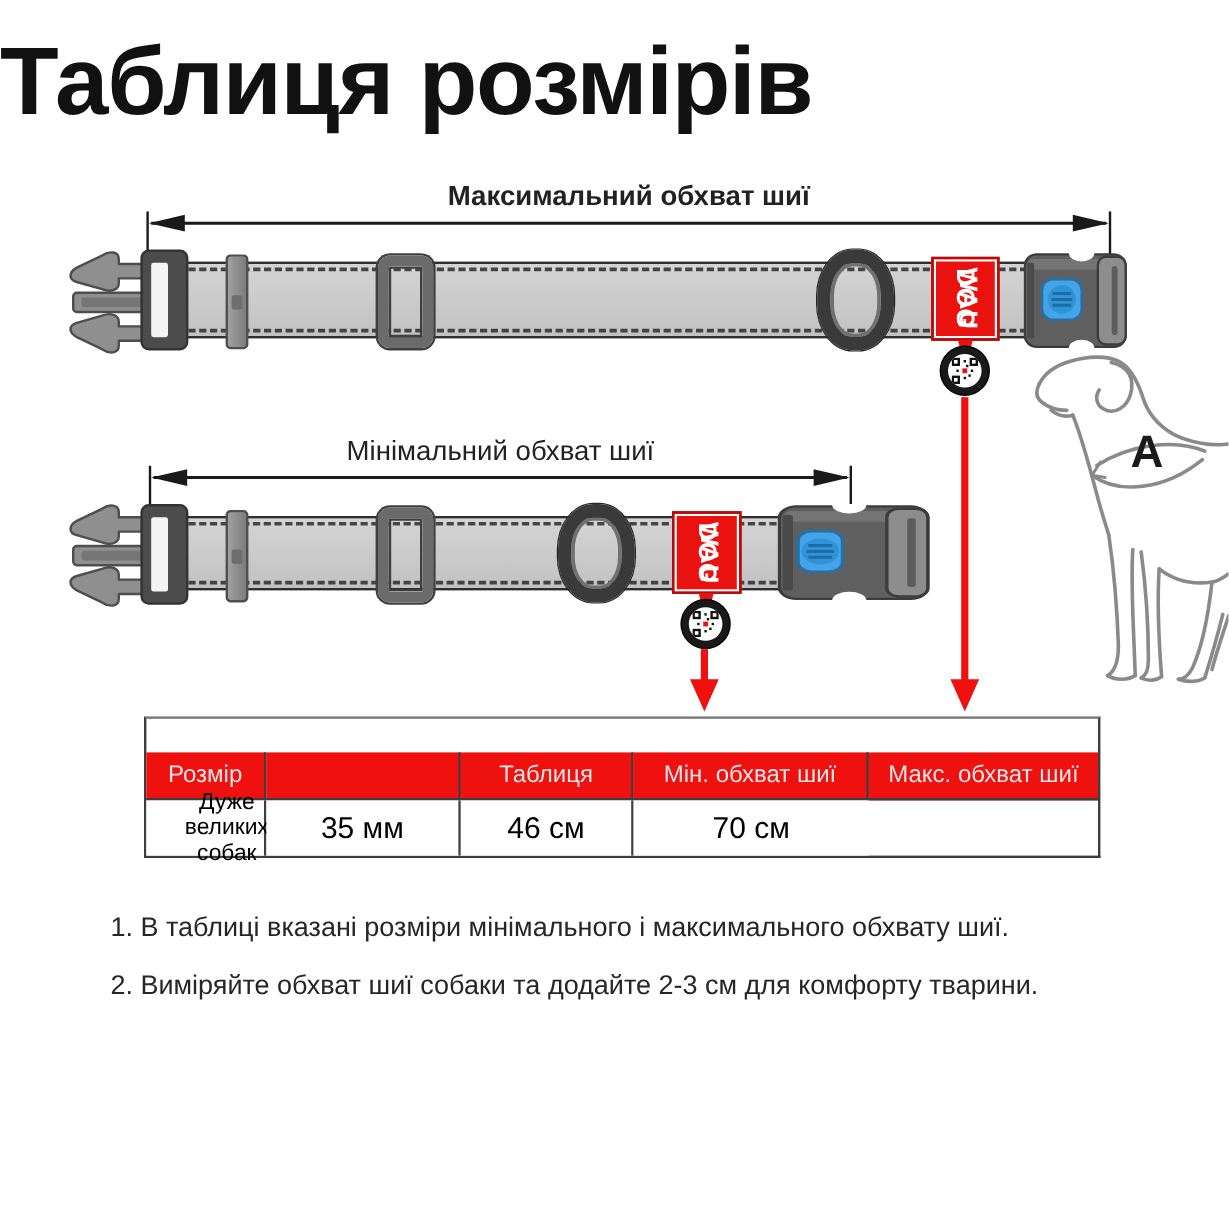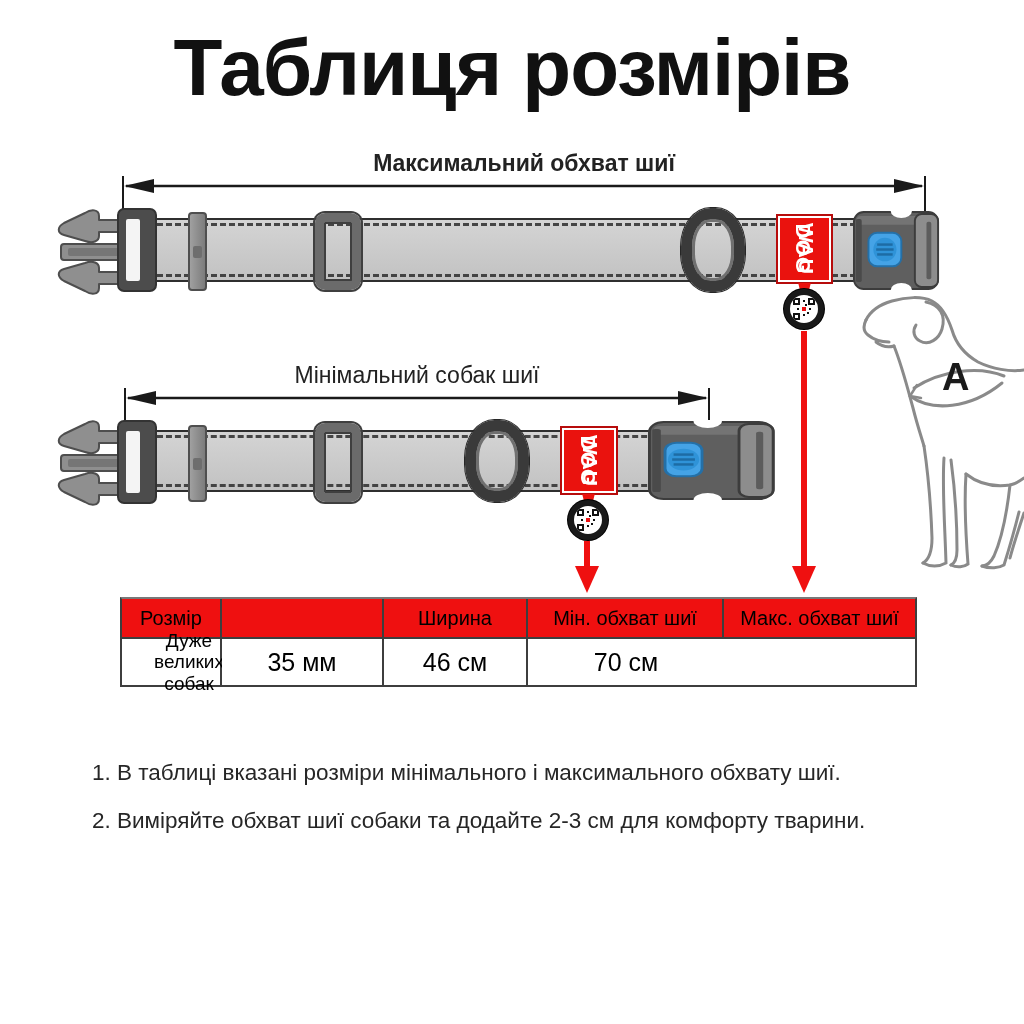--- a/index.html
+++ b/index.html
@@ -13,21 +13,21 @@
     --blue:#45a3e6;
     --ink:#111111;
     --note_ink:#262626;
     --dogline:#8a8a8a;
     --tableline:#3e3e3e;
   }
   html,body{margin:0;padding:0;background:#fff;}
   #canvas{position:relative;width:1024px;height:1024px;background:#fff;overflow:hidden;
           font-family:"Liberation Sans",sans-serif;}
   .abs{position:absolute;}
-  .title{left:0;top:22px;width:1024px;text-align:center;font-size:80px;font-weight:800;
+  .title{left:0;top:22px;width:1024px;font-size:80px;font-weight:800;
          letter-spacing:-1px;color:var(--ink);}
   
   .measure-label{width:100%;text-align:center;font-size:23px;color:#222;top:0;left:0;}
   .measure svg{position:absolute;left:0;top:26px;}
   .mline{stroke:#1a1a1a;stroke-width:2.5;}
   .mtick{stroke:#1a1a1a;stroke-width:2;}
   .mhead{fill:#1a1a1a;}
   
   .strap{background:linear-gradient(#d4d4d4,#c2c2c2);border:2px solid var(--strap_edge);box-sizing:border-box;}
   .stitch{position:absolute;left:5px;right:5px;height:0;border-top:3px dashed #2d2d2d;opacity:.85;}
@@ -53,21 +53,21 @@
   .rline{width:6px;background:var(--red);}
   .rhead{width:0;height:0;border-left:12px solid transparent;border-right:12px solid transparent;
          border-top:27px solid var(--red);}
   
   .sizetable{left:120px;top:597px;width:793px;border-top:2px solid #787878;border-left:2px solid var(--tableline);
              border-right:2px solid var(--tableline);border-bottom:2px solid var(--tableline);box-sizing:content-box;}
   .trow{display:grid;grid-template-columns:100px 162px 144px 196px 191px;}
   .tcell{border-right:2px solid var(--tableline);box-sizing:border-box;display:flex;align-items:center;
          justify-content:center;text-align:center;}
   .tcell:last-child{border-right:none;}
-  .thead .tcell{background:var(--red);color:#000000;font-size:20px;height:40px;border-bottom:2px solid var(--tableline);}
+  .thead .tcell{background:var(--red);color:#e5e5e5;font-size:20px;height:40px;border-bottom:2px solid var(--tableline);margin-top:28px;}
   .tbody .tcell{background:#fff;color:#000;font-size:25px;height:46px;}
   .tbody .tcell.small{font-size:19px;line-height:1.12;padding-left:36px;}
   
   .note{left:92px;width:900px;font-size:22.5px;color:var(--note_ink);margin-top:30px;}
   .neck-a{font-size:38px;font-weight:bold;color:#1a1a1a;}
 </style>
 </head>
 <body>
 
 <div id="canvas">
@@ -79,21 +79,21 @@
     <svg width="812" height="40" viewBox="0 0 812 40">
       <line class="mtick" x1="5" y1="0" x2="5" y2="40"></line>
       <line class="mtick" x1="807" y1="0" x2="807" y2="40"></line>
       <line class="mline" x1="8" y1="10" x2="804" y2="10"></line>
       <polygon class="mhead" points="6,10 36,3 36,17"></polygon>
       <polygon class="mhead" points="806,10 776,3 776,17"></polygon>
     </svg>
   </div>
 
   <div class="abs measure" style="left:120px;top:362px;width:594px;height:66px;">
-    <div class="abs measure-label">Мінімальний собак шиї</div>
+    <div class="abs measure-label">Мінімальний обхват шиї</div>
     <svg width="594" height="40" viewBox="0 0 594 40">
       <line class="mtick" x1="5" y1="0" x2="5" y2="40"></line>
       <line class="mtick" x1="589" y1="0" x2="589" y2="40"></line>
       <line class="mline" x1="8" y1="10" x2="586" y2="10"></line>
       <polygon class="mhead" points="6,10 36,3 36,17"></polygon>
       <polygon class="mhead" points="588,10 558,3 558,17"></polygon>
     </svg>
   </div>
 
   <div class="abs" style="left:55px;top:205px;width:890px;height:130px;">
@@ -246,21 +246,21 @@
       <path d="M50,108 C72,124 110,121 142,95"></path>
       <path d="M50,108 L57,97 M50,108 L61,110" stroke-width="2.5"></path>
     </g>
   </svg>
   <span class="abs neck-a" style="left:942px;top:356px;">A</span>
 
   <div class="abs sizetable">
     <div class="trow thead">
       <div class="tcell">Розмір</div>
       <div class="tcell"></div>
-      <div class="tcell">Ширина</div>
+      <div class="tcell">Таблиця</div>
       <div class="tcell">Мін. обхват шиї</div>
       <div class="tcell">Макс. обхват шиї</div>
     </div>
     <div class="trow tbody">
       <div class="tcell small">Дуже великих собак</div>
       <div class="tcell">35 мм</div>
       <div class="tcell">46 см</div>
       <div class="tcell">70 см</div>
     </div>
   </div>

